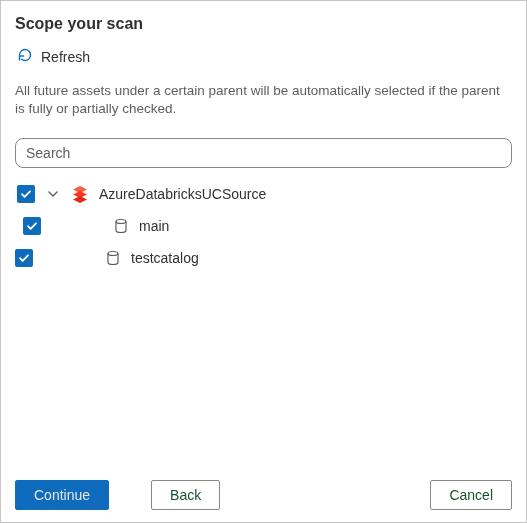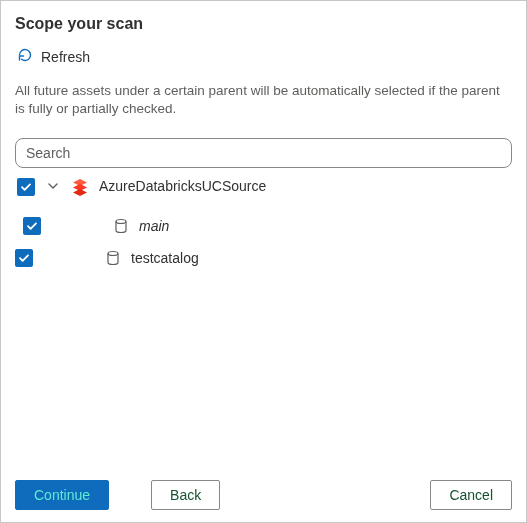--- a/index.html
+++ b/index.html
@@ -52,20 +52,21 @@
     color: #be185d;
   }
   .search::placeholder { color: #605e5c; }
   .tree {
     margin-top: 10px;
     flex: 1;
     overflow: auto;
   }
   .row {
     display: flex;
+    align-items: center;
     height: 32px;
     gap: 10px;
     padding: 0 2px;
   }
   .cb {
     width: 18px;
     height: 18px;
     border-radius: 2px;
     background: #0f6cbd;
     display: flex;
@@ -98,21 +99,21 @@
   .btn {
     height: 30px;
     border-radius: 2px;
     font-size: 14px;
     font-family: inherit;
     padding: 0 18px;
     cursor: pointer;
   }
   .btn-primary {
     background: #0f6cbd;
-    color: #5eead4;
+    color: #e5e5e5;
     border: 1px solid #0f6cbd;
   }
   .btn-default {
     background: #fff;
     color: #14532d;
     border: 1px solid #8a8886;
     margin-left: 32px;
   }
 </style>
 </head>
@@ -152,21 +153,21 @@
       <span class="src-icon">
         <svg viewBox="0 0 18 18">
           <path d="M9 1 L16 4.5 L9 8 L2 4.5 Z" fill="#ff5b3f"></path>
           <path d="M9 6 L16 9.5 L9 13 L2 9.5 Z" fill="#ff3621"></path>
           <path d="M9 11 L16 14.5 L9 18 L2 14.5 Z" fill="#e22a14"></path>
         </svg>
       </span>
       <span class="label">AzureDatabricksUCSource</span>
     </div>
 
-    <div class="child-wrap" style="padding-left:8px;font-style:italic;">
+    <div class="child-wrap" style="padding-left:8px;">
       <span class="cb">
         <svg viewBox="0 0 12 12">
             <path d="M2 6.2 4.6 8.8 10 3.4" stroke="#fff" stroke-width="1.8" fill="none" stroke-linecap="round" stroke-linejoin="round"></path>
           </svg>
       </span>
       <span style="width:52px;flex-shrink:0;"></span>
       <span class="db-icon">
         <svg viewBox="0 0 16 16" fill="none" stroke="#605e5c" stroke-width="1.2">
           <ellipse cx="8" cy="3.5" rx="5" ry="2"></ellipse>
           <path d="M3 3.5v9c0 1.1 2.24 2 5 2s5-.9 5-2v-9"></path>

